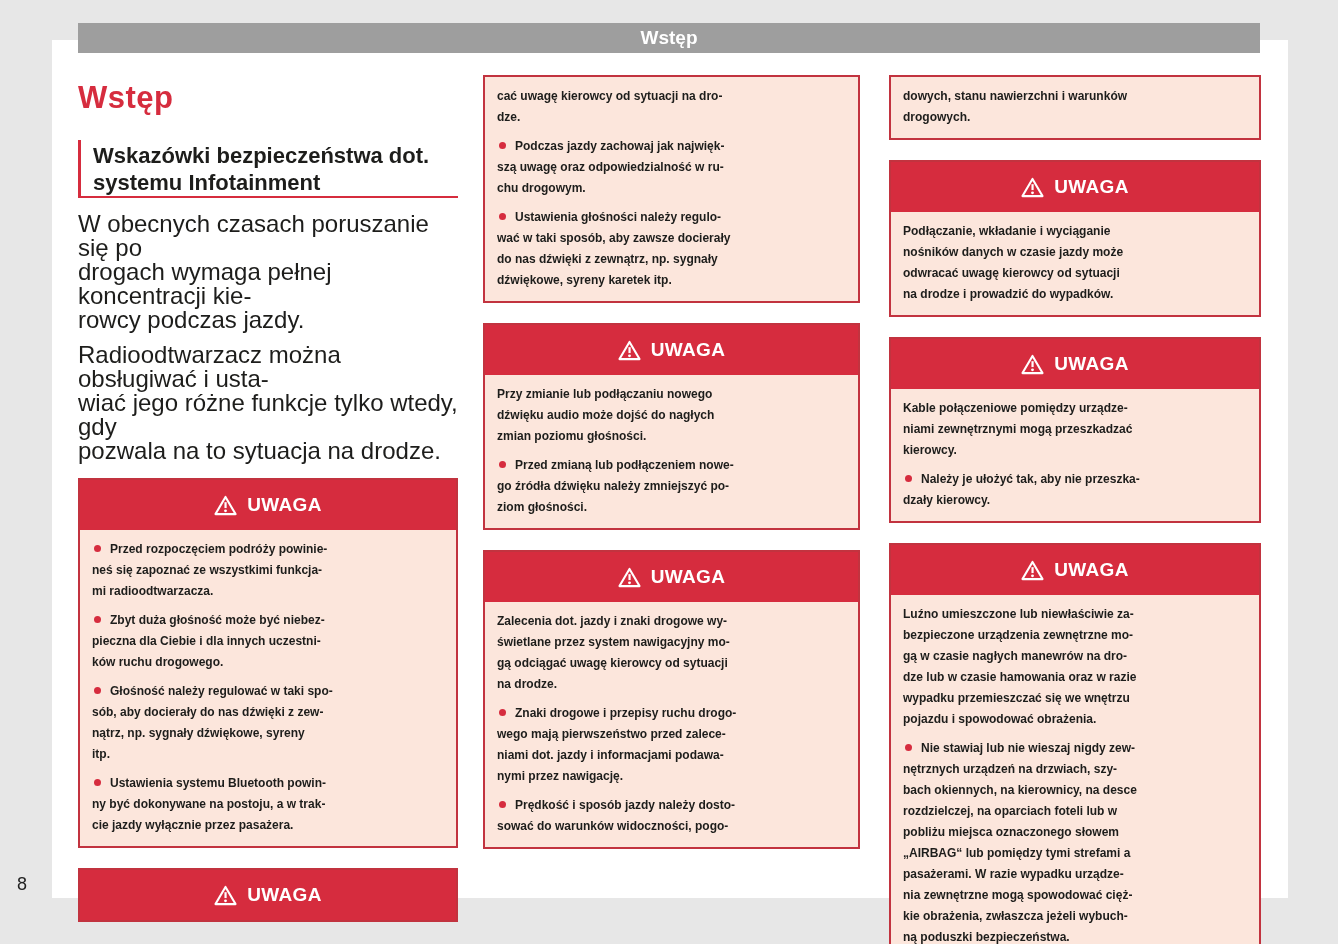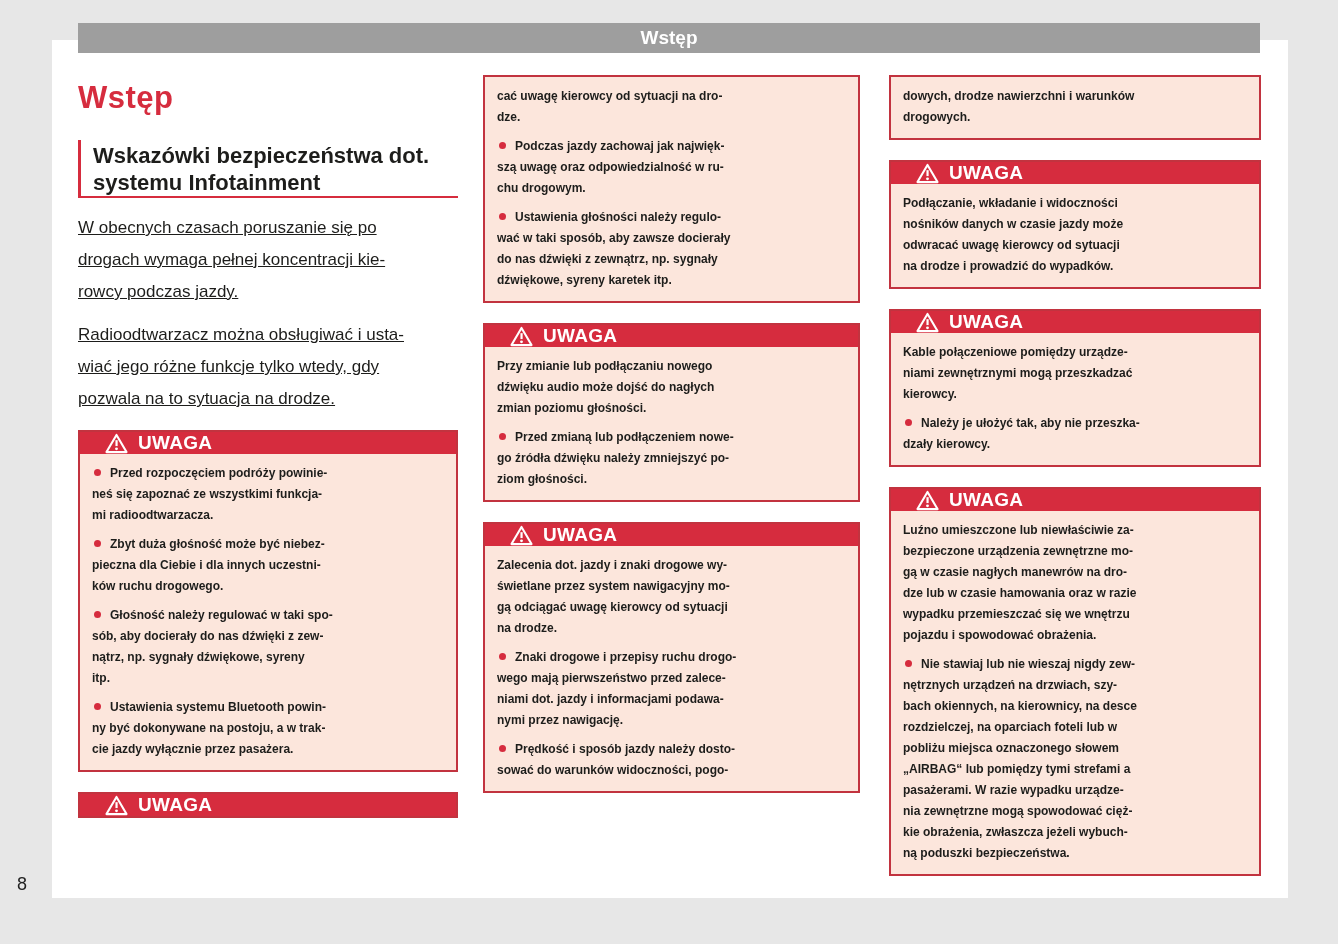--- a/index.html
+++ b/index.html
@@ -34,31 +34,31 @@
     color:var(--accent-red); font-size:31px; font-weight:bold; margin-bottom:24px;
     letter-spacing:0.5px;
   }
   .section-heading{
     border-left:3px solid var(--accent-red);
     border-bottom:2px solid var(--accent-red);
     padding:2px 0 0 12px; margin-bottom:14px;
     font-size:22px; font-weight:bold; line-height:27px; white-space:pre-line;
   }
   .intro p{
-    font-size:17px; line-height:32px; white-space:pre-line; margin-bottom:11px;text-decoration:underline;
+    font-size:24px; line-height:24px; white-space:pre-line; margin-bottom:11px;
   }
   .intro{margin-bottom:15px;}
 
   .wbox{
     background:var(--box-bg); border:2px solid var(--box-border);
     margin-bottom:20px;
   }
   .wbox-head{
     background:var(--accent-red); color:#fff;
-    height:22px; display:flex; align-items:center; gap:10px; padding:0 25px;
+    height:50px; display:flex; align-items:center; gap:10px; padding:0 0;justify-content:center;
   }
   .wbox-head .wlabel{font-size:19px; font-weight:bold; letter-spacing:0.3px;}
   .wbox-head .tri{display:flex; align-items:center;}
   .wbox-body{padding:9px 12px 10px 12px;}
   .wbox-body p{
     font-size:12px; font-weight:bold; line-height:21px; white-space:pre-line;
     margin-bottom:8px;
   }
   .wbox-body p:last-child{margin-bottom:0;}
   .dot{
@@ -191,37 +191,37 @@
 sować do warunków widoczności, pogo-</p>
         </div>
       </section>
     </div>
 </div>
 
 <div class="col col-right">
   <div>
       <section class="wbox">
         <div class="wbox-body">
-          <p class="para">dowych, drodze nawierzchni i warunków
+          <p class="para">dowych, stanu nawierzchni i warunków
 drogowych.</p>
         </div>
       </section>
       <section class="wbox">
         <header class="wbox-head">
           <span class="tri">
             <svg viewBox="0 0 24 22" width="23" height="21">
               <path d="M12 2 L22.5 20 H1.5 Z" fill="none" stroke="#fff" stroke-width="2.2" stroke-linejoin="round"></path>
               <rect x="10.9" y="7.5" width="2.3" height="6.2" fill="#fff"></rect>
               <circle cx="12" cy="16.6" r="1.5" fill="#fff"></circle>
             </svg>
           </span>
           <span class="wlabel">UWAGA</span>
         </header>
         <div class="wbox-body">
-          <p class="para">Podłączanie, wkładanie i widoczności
+          <p class="para">Podłączanie, wkładanie i wyciąganie
 nośników danych w czasie jazdy może
 odwracać uwagę kierowcy od sytuacji
 na drodze i prowadzić do wypadków.</p>
         </div>
       </section>
       <section class="wbox">
         <header class="wbox-head">
           <span class="tri">
             <svg viewBox="0 0 24 22" width="23" height="21">
               <path d="M12 2 L22.5 20 H1.5 Z" fill="none" stroke="#fff" stroke-width="2.2" stroke-linejoin="round"></path>

